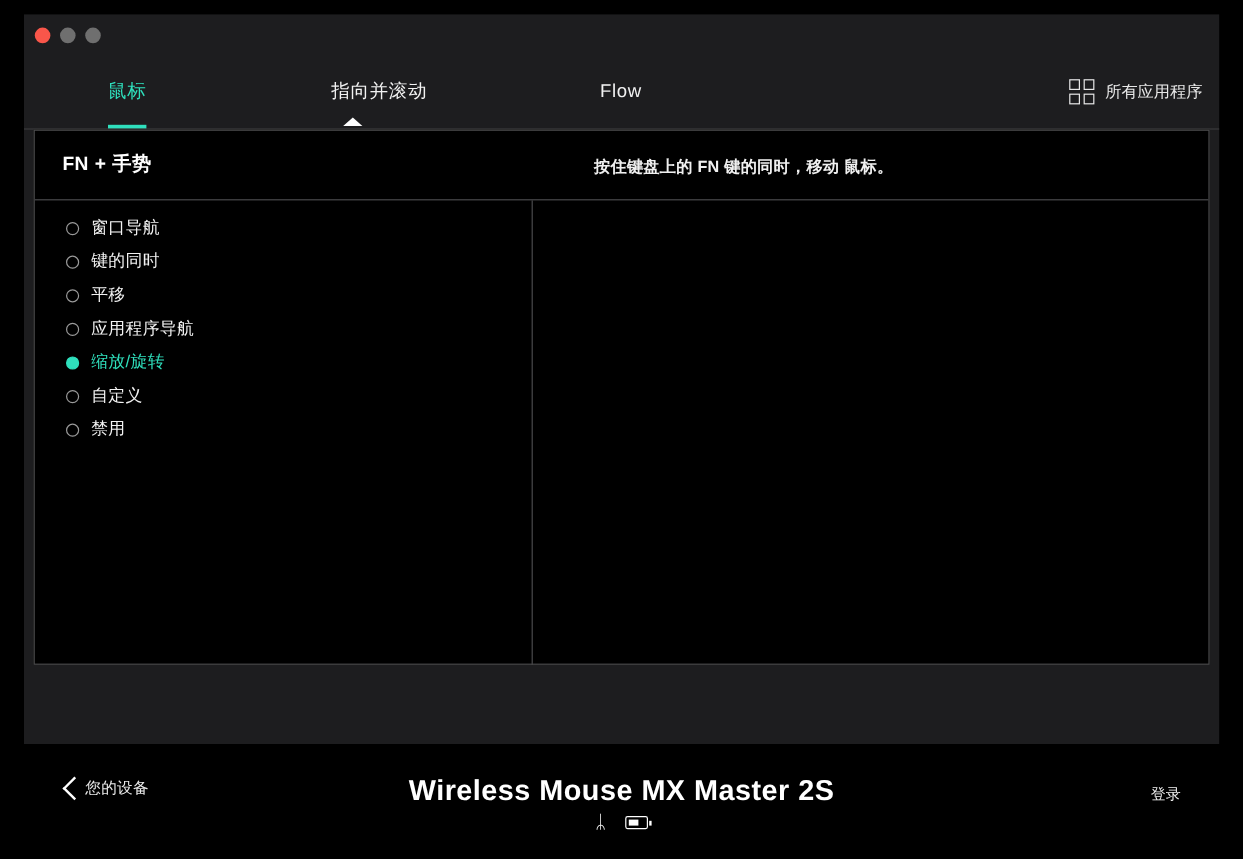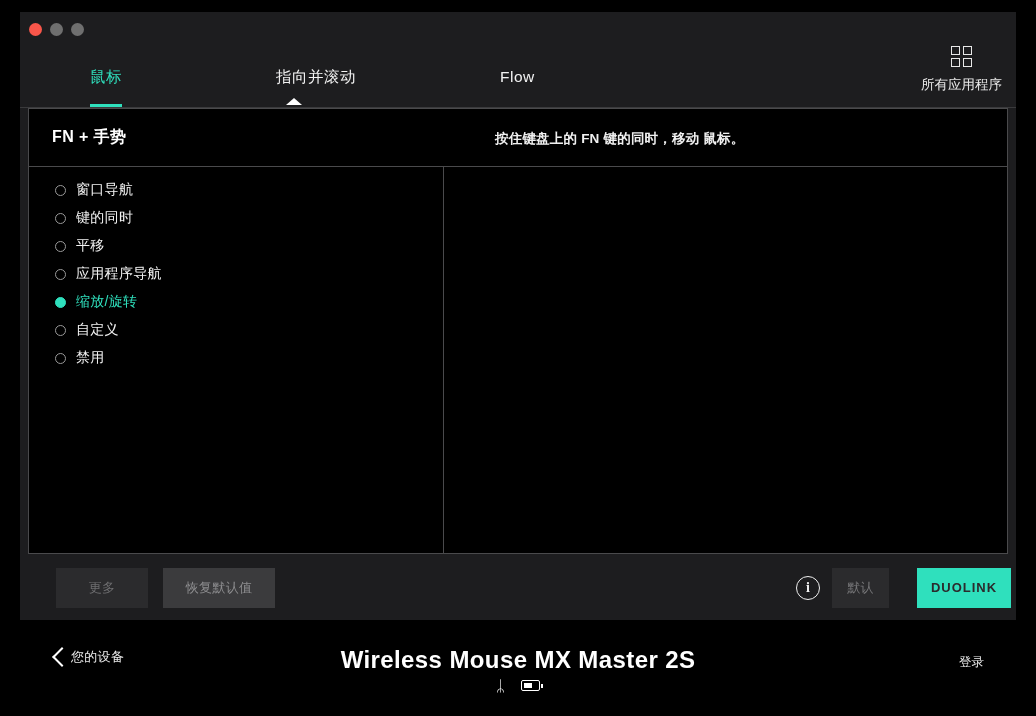--- a/index.html
+++ b/index.html
@@ -31,21 +31,21 @@
   }
   .tab.active{color:#2fe0bd;}
   .tab-underline{
     position:absolute;left:0;bottom:0;height:3px;background:#2fe0bd;
   }
   #tab-0{left:70px;}
   #tab-1{left:256px;}
   #tab-2{left:480px;text-align:right;}
   #allapps{
     position:absolute;right:14px;top:0;height:61px;
-    display:flex;align-items:center;gap:9px;cursor:default;flex-direction:column;
+    display:flex;align-items:center;gap:9px;cursor:default;
   }
   #allapps .label{font-size:13.5px;color:#e8e8e8;}
   .grid-icon{display:grid;grid-template-columns:9px 9px;grid-template-rows:9px 9px;gap:3px;}
   .grid-icon i{display:block;width:9px;height:9px;border:1.6px solid #e8e8e8;box-sizing:border-box;}
   
   #panel-caret{
     position:absolute;left:266px;top:86px;width:0;height:0;
     border-left:8px solid transparent;border-right:8px solid transparent;
     border-bottom:7px solid #ffffff;
   }
@@ -236,27 +236,20 @@
         <div class="opt" style="top:182px">
           <span class="radio"></span>
           <span>禁用</span>
         </div>
       </div>
 
 
     </div>
   </div>
 
-  <div id="footer-row">
-    <div class="fbtn" id="btn-more">更多</div>
-    <div class="fbtn" id="btn-reset">恢复默认值</div>
-    <div id="info-icon">i</div>
-    <div class="fbtn" id="btn-default">默认</div>
-    <div class="fbtn" id="btn-duolink">DUOLINK</div>
-  </div>
 
 </div>
 
 <div id="bottombar">
   <div id="back-btn">
     <span class="chev"></span>
     <span class="label">您的设备</span>
   </div>
 
   <div id="device-block">

